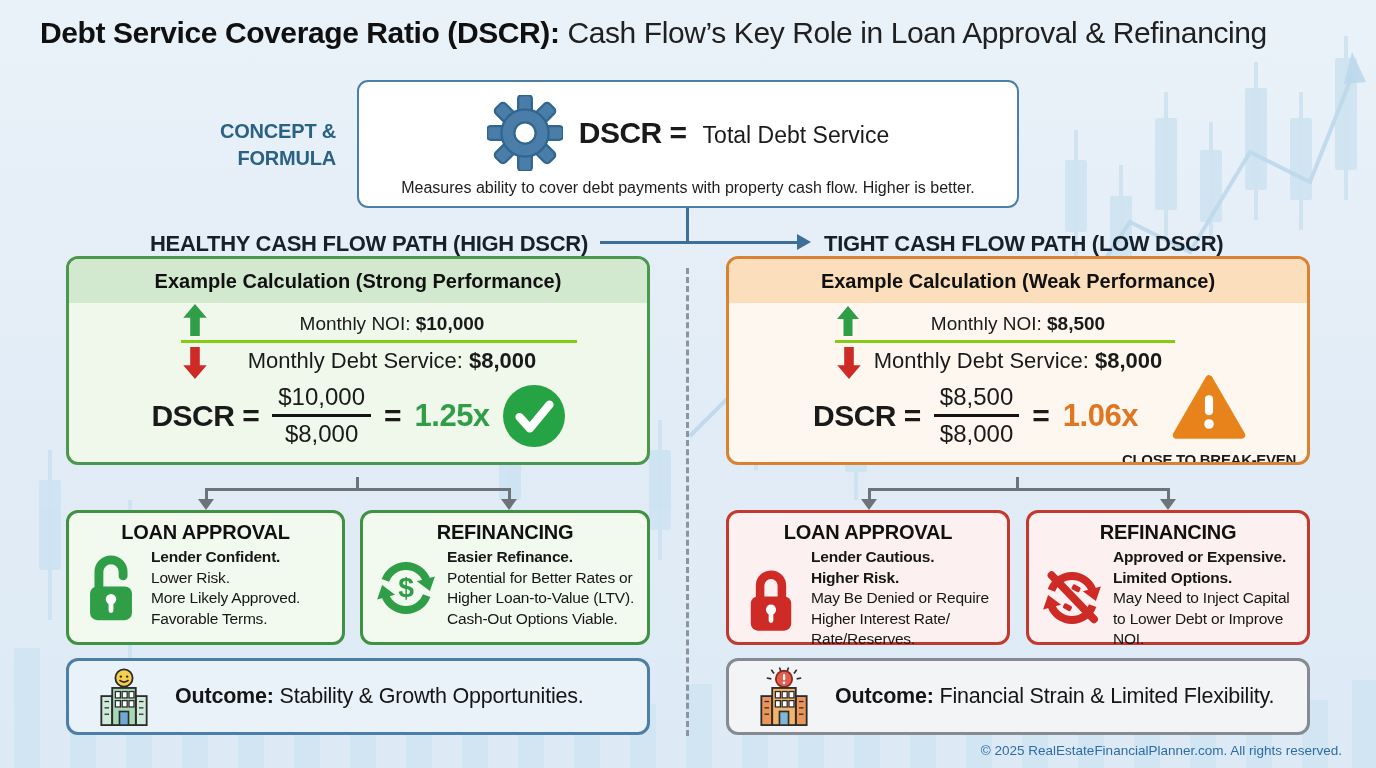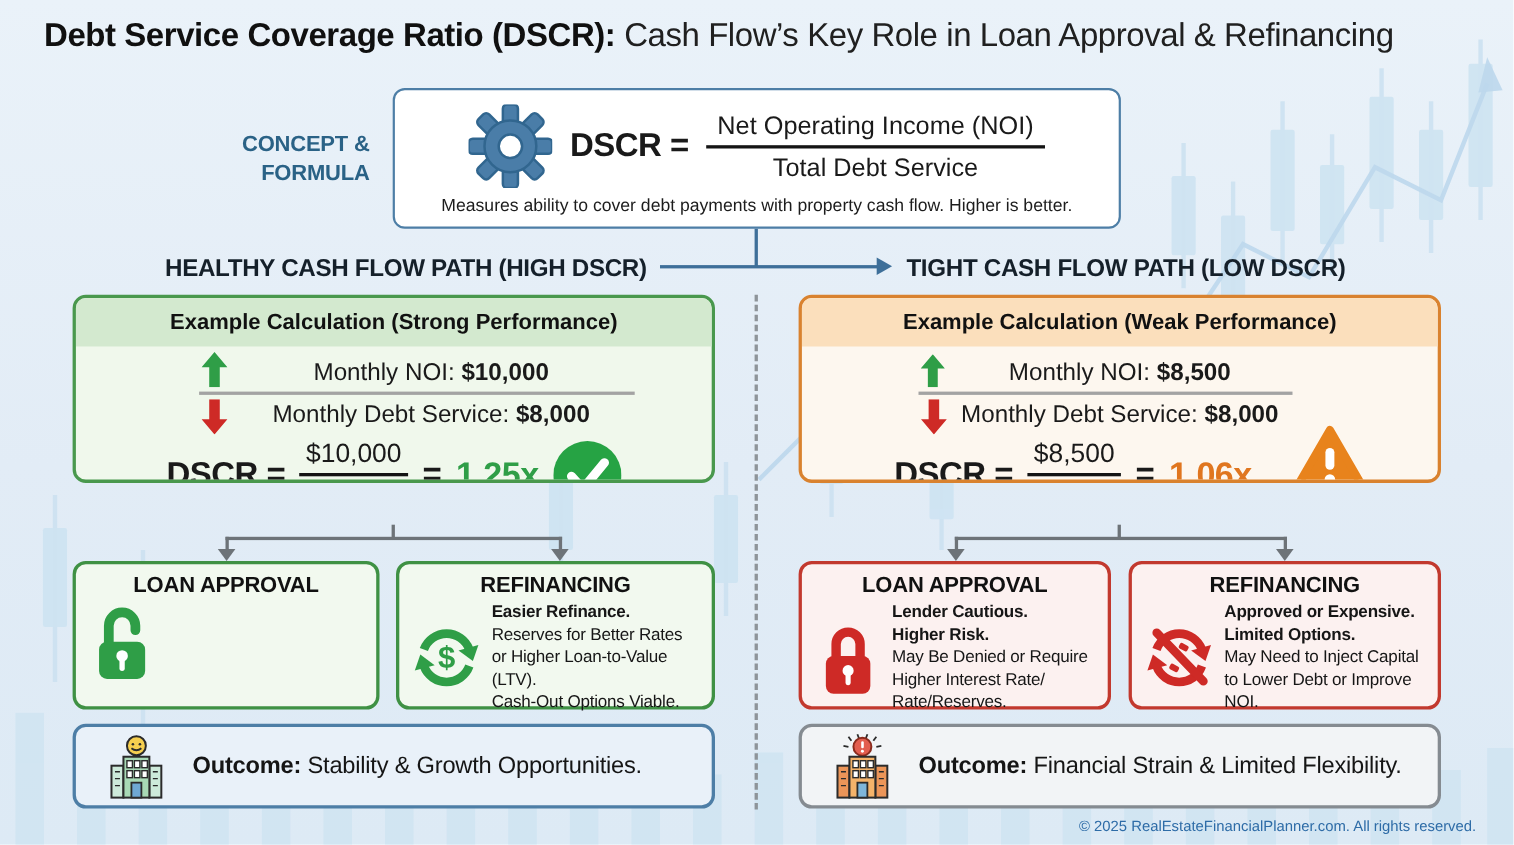--- a/index.html
+++ b/index.html
@@ -33,29 +33,29 @@
   .arrowhead-right{position:absolute;left:797px;top:234px;width:0;height:0;
     border-left:14px solid #3e6f99;border-top:8px solid transparent;border-bottom:8px solid transparent;}
   .path-header{position:absolute;top:231px;font-size:22px;font-weight:700;letter-spacing:-0.3px;color:#15202a;white-space:nowrap;}
   .path-header.left{left:150px;}
   .path-header.right{left:824px;text-align:right;}
 
   
   .divider{position:absolute;left:686px;top:268px;height:468px;width:0;border-left:3px dashed #8e9499;}
 
   
-  .ex-box{position:absolute;top:268px;width:584px;height:171px;border-radius:12px;box-sizing:border-box;overflow:hidden;}
+  .ex-box{position:absolute;top:256px;width:584px;height:209px;border-radius:12px;box-sizing:border-box;overflow:hidden;}
   .ex-box.green{left:66px;border:3px solid #49984d;background:#f0f8ec;}
   .ex-box.orange{left:726px;border:3px solid #d9822f;background:#fdf7ef;}
   .ex-header{height:44px;line-height:44px;text-align:center;font-size:20px;font-weight:700;color:#111;}
   .ex-box.green .ex-header{background:#d3e9cf;}
   .ex-box.orange .ex-header{background:#fbdfbc;}
   .ex-body{position:relative;height:159px;}
   .calc-frac{position:relative;width:396px;margin:10px 0 0 112px;}
-  .frac-top{position:relative;border-bottom:3px solid #a3a3a3;padding:0 0 5px 26px;text-align:center;font-size:22px;}
+  .frac-top{position:relative;border-bottom:3px solid #84cc16;padding:0 0 5px 26px;text-align:center;font-size:19px;}
   .frac-bot{position:relative;padding:5px 0 0 26px;text-align:center;font-size:22px;}
   .frac-top .arr{position:absolute;left:2px;bottom:4px;}
   .frac-bot .arr{position:absolute;left:2px;top:4px;}
   .v{font-weight:700;}
   .dscr-row{display:flex;align-items:center;margin-top:9px;gap:13px;}
   .ex-box.green .dscr-row{justify-content:center;padding-right:0;}
   .ex-box.orange .dscr-row{justify-content:flex-start;padding-left:84px;}
   .dscr-lhs{font-size:30px;font-weight:700;letter-spacing:-0.5px;}
   .mini-frac .num{font-size:24px;padding:0 6px 3px 6px;border-bottom:3px solid #141414;}
   .mini-frac .den{font-size:24px;padding-top:3px;}
@@ -182,21 +182,20 @@
           <rect x="41" y="0" width="18" height="24" rx="5" transform="rotate(180 50 50)"></rect>
           <rect x="41" y="0" width="18" height="24" rx="5" transform="rotate(225 50 50)"></rect>
           <rect x="41" y="0" width="18" height="24" rx="5" transform="rotate(270 50 50)"></rect>
           <rect x="41" y="0" width="18" height="24" rx="5" transform="rotate(315 50 50)"></rect>
           <circle cx="50" cy="50" r="31"></circle>
         </g>
         <circle cx="50" cy="50" r="14" fill="#ffffff" stroke="#31668f" stroke-width="3"></circle>
       </svg>
       <span class="formula-lhs">DSCR =</span>
       <span class="frac">
-        <div class="num">Net Operating Income (NOI)</div>
         <div class="den">Total Debt Service</div>
       </span>
     </div>
     <div class="formula-caption">Measures ability to cover debt payments with property cash flow. Higher is better.</div>
   </div>
 
   <div class="vstub-blue blue"></div>
   <div class="hbar-blue blue"></div>
   <div class="arrowhead-right"></div>
 
@@ -298,38 +297,44 @@
     <div class="child-title">LOAN APPROVAL</div>
     <div class="child-row">
       <div class="child-icon">
         <svg width="58" height="76" viewBox="0 0 72 92">
           <path d="M21 44 V26 a15 15 0 0 1 30 0 v5" fill="none" stroke="#2f9e47" stroke-width="11" stroke-linecap="round"></path>
           <rect x="10" y="44" width="52" height="42" rx="9" fill="#2f9e47"></rect>
           <circle cx="36" cy="60" r="6.5" fill="#ffffff"></circle>
           <rect x="33" y="63" width="6" height="14" rx="3" fill="#ffffff"></rect>
         </svg>
       </div>
+      <div class="child-lines">
+        <div class="bold">Lender Confident.</div>
+        <div>Lower Risk.</div>
+        <div>More Likely Approved.</div>
+        <div>Favorable Terms.</div>
+      </div>
     </div>
   </div>
 
   <div class="child-box g" style="left:360px;width:290px;">
     <div class="child-title">REFINANCING</div>
     <div class="child-row">
       <div class="child-icon">
         <svg width="66" height="66" viewBox="0 0 84 84">
           <path d="M15.7 32.4 A28 28 0 0 1 68.3 32.4" fill="none" stroke="#2f9e47" stroke-width="10"></path>
           <polygon points="72.4,45.7 78.8,27.3 55.8,33.5" fill="#2f9e47"></polygon>
           <path d="M68.3 51.6 A28 28 0 0 1 15.7 51.6" fill="none" stroke="#2f9e47" stroke-width="10"></path>
           <polygon points="11.6,38.3 5.2,56.7 28.2,50.5" fill="#2f9e47"></polygon>
           <text x="42" y="54" text-anchor="middle" font-size="36" font-weight="bold" fill="#2f9e47" font-family="Liberation Sans, sans-serif">$</text>
         </svg>
       </div>
       <div class="child-lines">
         <div class="bold">Easier Refinance.</div>
-        <div>Reserves for Better Rates or Higher Loan-to-Value (LTV).</div>
+        <div>Potential for Better Rates or Higher Loan-to-Value (LTV).</div>
         <div>Cash-Out Options Viable.</div>
       </div>
     </div>
   </div>
 
   <div class="child-box r" style="left:726px;width:284px;">
     <div class="child-title">LOAN APPROVAL</div>
     <div class="child-row">
       <div class="child-icon">
         <svg width="56" height="76" viewBox="0 0 72 92">

